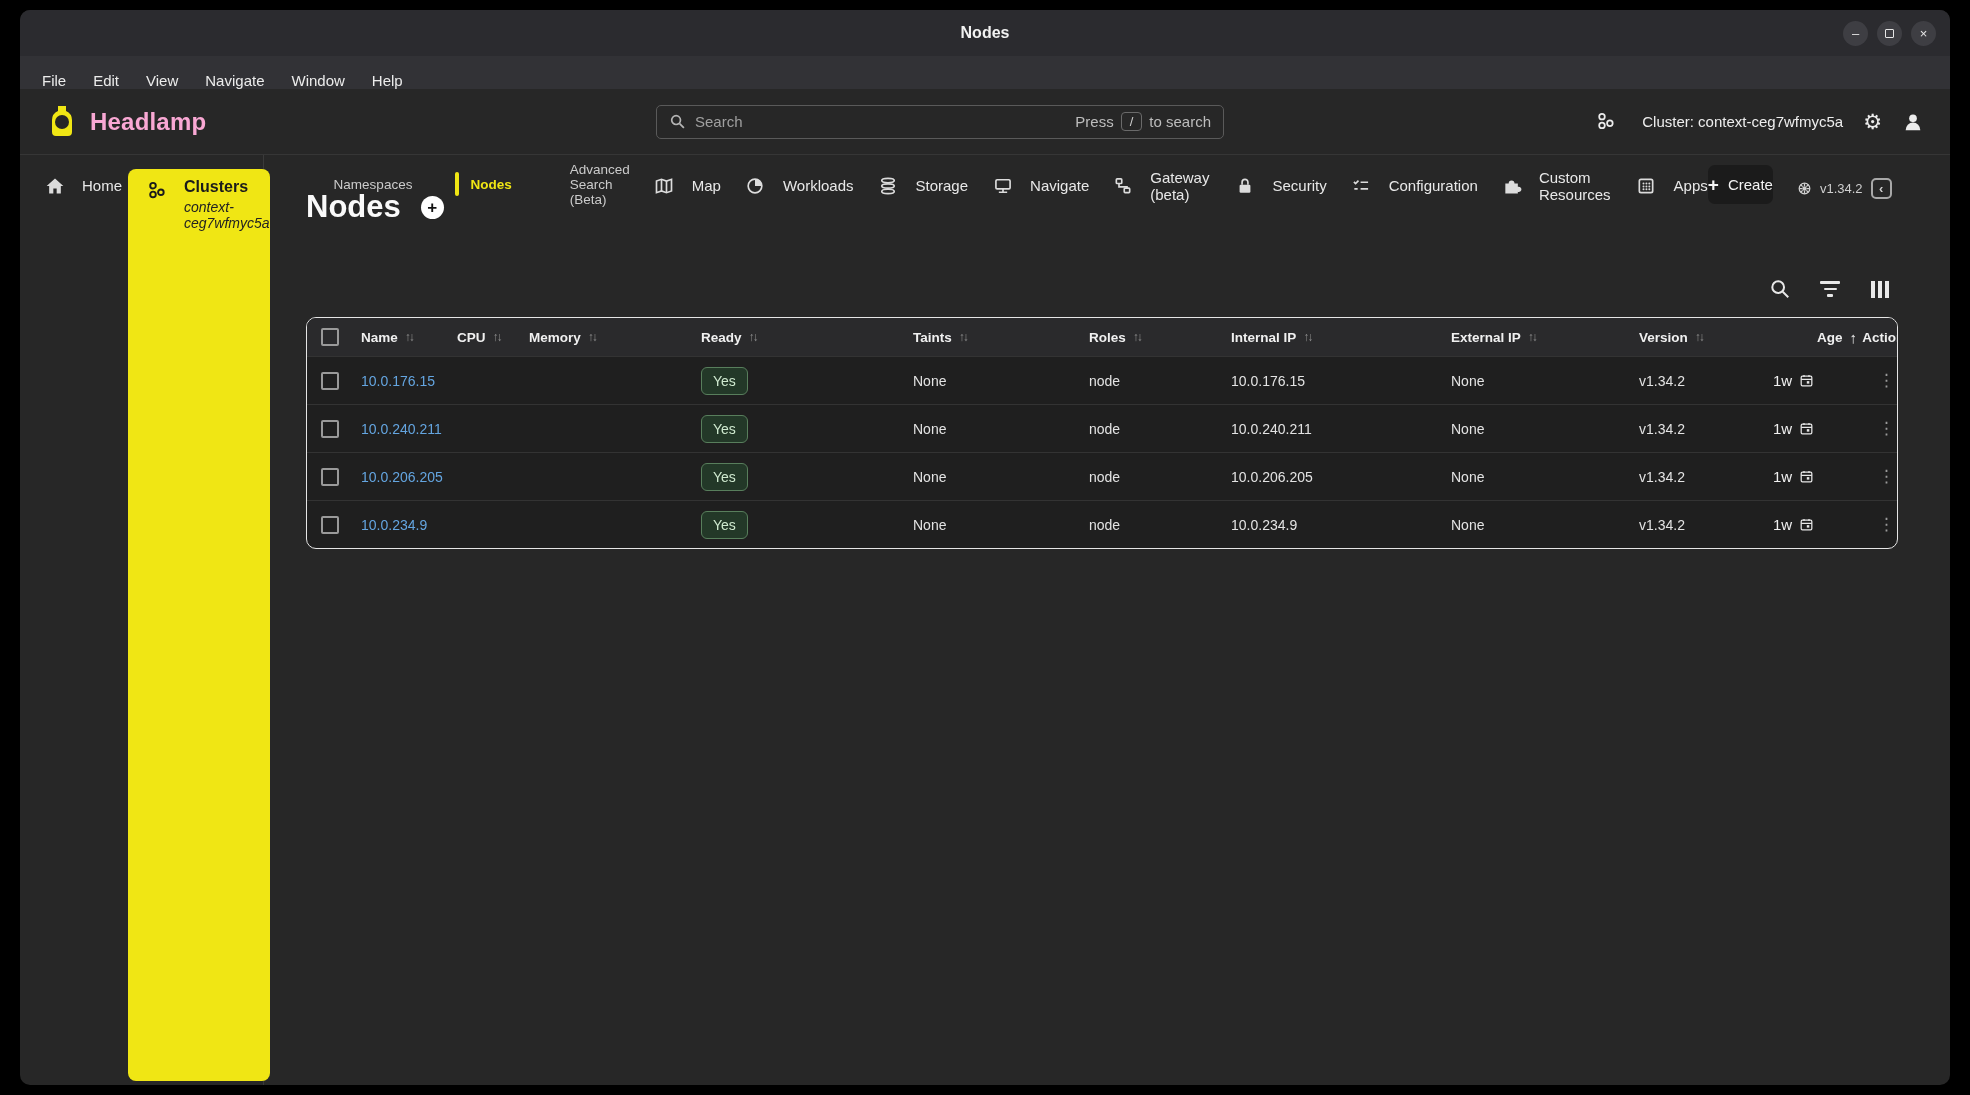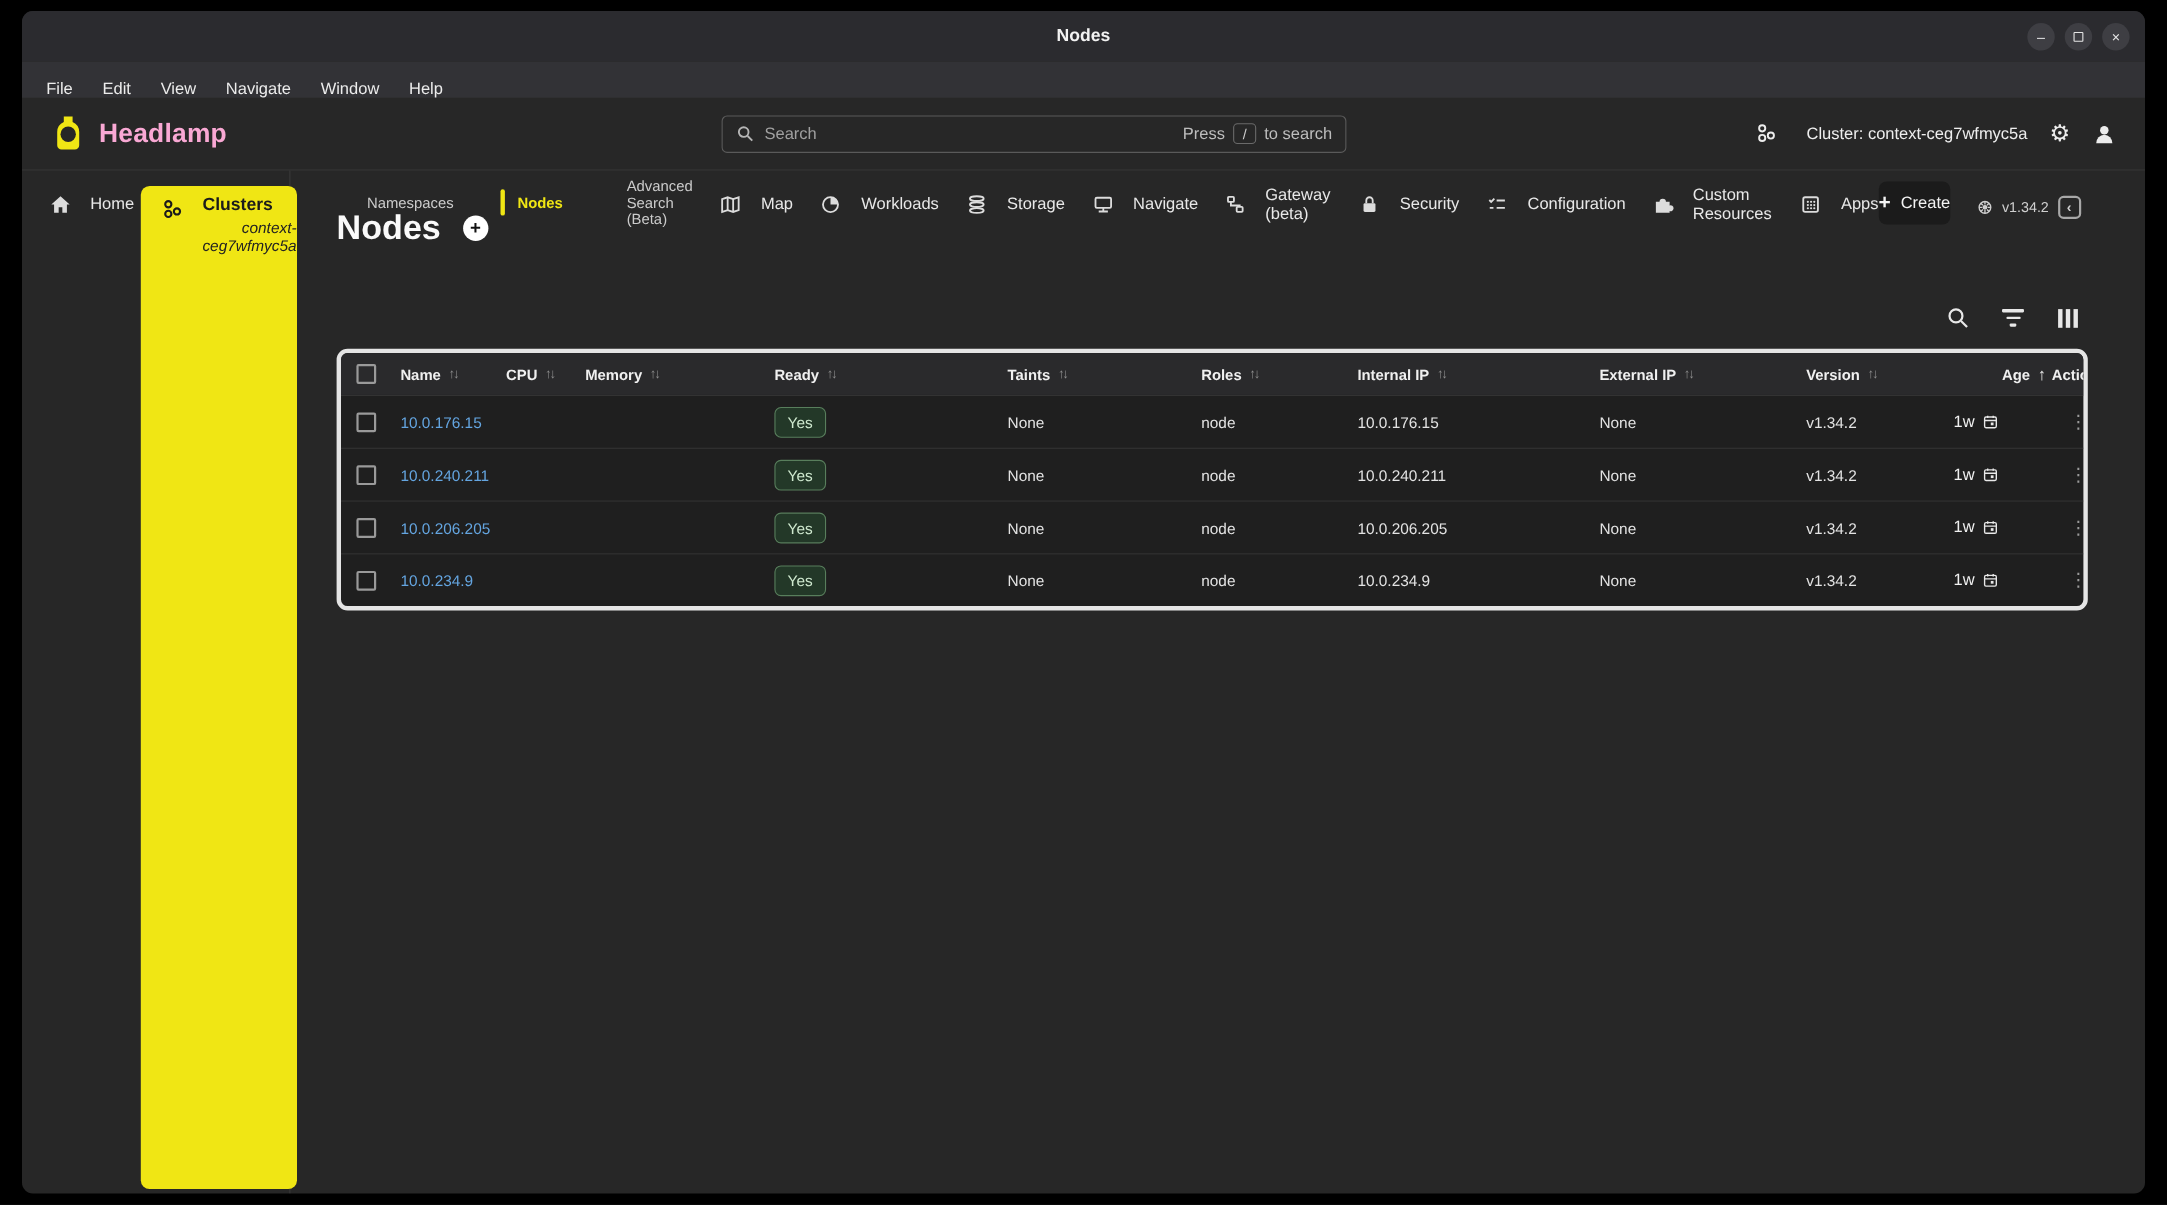--- a/index.html
+++ b/index.html
@@ -38,21 +38,21 @@
   .sidebar { width:244px; border-right:1px solid #3a3a3a; display:flex; flex-direction:row; padding-top:10px; }
   .main { flex:1; padding:34px 54px 0 42px; }
 
   
   .nav-item { height:41px; display:flex; align-items:center; gap:17px; padding-left:24px; color:#e8e8e8; font-size:15px; cursor:default; }
   .nav-item .icn { width:21px; height:21px; color:#dcdcdc; display:flex; align-items:center; justify-content:center; }
   .nav-item-selected { margin:4px 6px; background:#f0e614; border-radius:8px; color:#1b1b1b; padding:9px 0 9px 18px;
                        display:flex; gap:17px; align-items:flex-start; }
   .nav-item-selected .icn { color:#1b1b1b; margin-top:2px; }
   .sel-label { font-size:16px; font-weight:bold; color:#1b1b1b; }
-  .sel-sub { font-size:14px; font-style:italic; color:#222; margin-top:3px;text-align:right; }
+  .sel-sub { font-size:14px; font-style:italic; color:#222; margin-top:3px; }
   .sub-item { height:38px; display:flex; align-items:center; padding-left:58px; color:#cbcbcb; font-size:13.5px; position:relative; }
   .sub-item.active { color:#f0e614; font-weight:bold; }
   .sub-item.active::before { content:""; position:absolute; left:43px; top:7px; width:4px; height:24px; background:#f0e614; border-radius:2px; }
   .side-spacer { flex:1; }
   .create-btn { margin:0 auto 22px auto; background:#1b1b1b; border-radius:7px; height:39px; width:92px;
                 display:flex; align-items:center; justify-content:center; gap:9px; color:#f3f3f3; font-size:15px; }
   .create-plus { font-size:19px; font-weight:bold; }
   .side-footer { display:flex; align-items:center; padding:0 18px 0 24px; height:46px; color:#cfcfcf; font-size:13px; gap:8px; margin-bottom:4px; }
   .collapse-btn { margin-left:auto; width:21px; height:21px; border:2px solid #a8a8a8; border-radius:5px; color:#cfcfcf;
                   display:flex; align-items:center; justify-content:center; font-size:13px; font-weight:bold; }
@@ -64,21 +64,21 @@
                 display:flex; align-items:center; justify-content:center; line-height:1; }
   .table-toolbar { display:flex; justify-content:flex-end; align-items:center; gap:26px; margin-top:46px; height:36px; padding-right:6px; }
   .tool-icn { color:#e8e8e8; display:flex; align-items:center; justify-content:center; width:24px; height:24px; }
   .filter-icn { display:flex; flex-direction:column; align-items:center; gap:4px; }
   .filter-icn i { display:block; height:2.6px; background:#e8e8e8; border-radius:1px; }
   .filter-icn i:nth-child(1){width:20px;} .filter-icn i:nth-child(2){width:13px;} .filter-icn i:nth-child(3){width:6px;}
   .cols-icn { display:flex; gap:2.5px; }
   .cols-icn i { display:block; width:4.6px; height:17px; background:#e8e8e8; }
 
   
-  .ntable { margin-top:10px; width:1592px; background:#1f1f1f; border:4px solid #e5e5e5; border-radius:10px; overflow:hidden; }
+  .ntable { margin-top:10px; width:1592px; background:#1f1f1f; border:1px solid #e5e5e5; border-radius:10px; overflow:hidden; }
   .trow { display:grid; grid-template-columns:46px 96px 72px 172px 212px 176px 142px 220px 188px 134px 86px auto;
           align-items:center; height:48px; padding-left:8px; border-top:1px solid #333; }
   .trow.head { height:38px; background:#2a2a2c; border-top:none; }
   .th { display:flex; align-items:center; gap:7px; color:#f0f0f0; font-size:13.5px; font-weight:bold; }
   .sort-pair { color:#8f8f8f; font-size:12px; letter-spacing:-2px; }
   .sort-asc { color:#e8e8e8; font-size:15px; font-weight:bold; }
   .cell { color:#e3e3e3; font-size:14px; }
   .cell.link { color:#64a5e0; }
   .cb { width:18px; height:18px; border:2px solid #9a9a9a; border-radius:2px; margin-left:6px; }
   .bar { height:7px; background:#474747; border-radius:4px; position:relative; overflow:hidden; }

